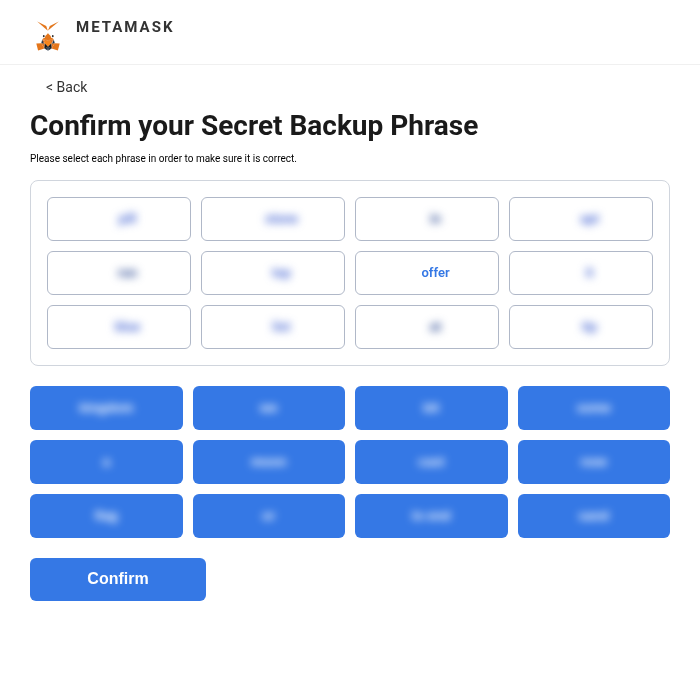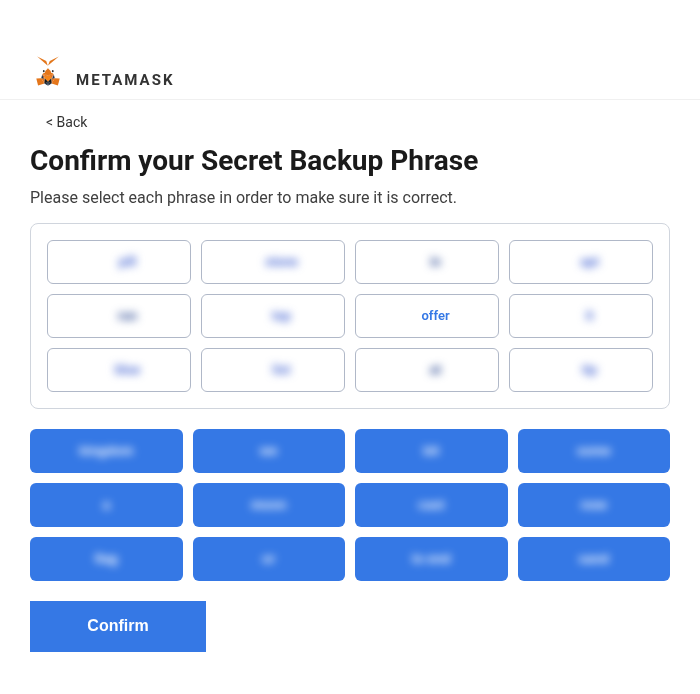--- a/index.html
+++ b/index.html
@@ -5,24 +5,23 @@
     * { box-sizing: border-box; margin: 0; padding: 0; }
     body {
       font-family: -apple-system, BlinkMacSystemFont, 'Segoe UI', Roboto, sans-serif;
       background: #fff;
       width: 700px;
       min-height: 694px;
       padding: 0;
     }
     .header {
       display: flex;
-      align-items: flex-end;
+      align-items: flex-start;
       padding: 18px 30px 10px 30px;
       border-bottom: 1px solid #f0f0f0;
-      margin-top: 35px;
     }
     .logo-img {
       width: 36px;
       height: 36px;
       margin-right: 10px;
     }
     .logo-text {
       font-size: 15px;
       font-weight: 700;
       letter-spacing: 2px;
@@ -36,22 +35,22 @@
     }
     .page-title {
       padding: 8px 20px 10px 30px;
       font-size: 28px;
       font-weight: 700;
       color: #1a1a1a;
       line-height: 1.2;
     }
     .subtitle {
       padding: 0 48px 16px 30px;
-      font-size: 16px;
-      color: #404040;
+      font-size: 10px;
+      color: #000000;
     }
     .phrase-drop-area {
       margin: 0 30px 20px 30px;
       border: 1px solid #d0d5dd;
       border-radius: 8px;
       padding: 16px;
       min-height: 160px;
       background: #fff;
     }
     .phrase-grid {
@@ -115,22 +114,22 @@
       color: #fff;
       font-size: 13px;
       font-weight: 600;
       user-select: none;
     }
     .confirm-btn {
       margin: 10px 30px 20px 30px;
       background: #3578e5;
       color: #fff;
       border: none;
-      border-radius: 0;
-      height: 51px;
+      border-radius: 6px;
+      height: 43px;
       width: 176px;
       font-size: 16px;
       font-weight: 600;
       cursor: pointer;
       display: flex;
       align-items: center;
       justify-content: center;
       text-align: center;
     }
   </style>

